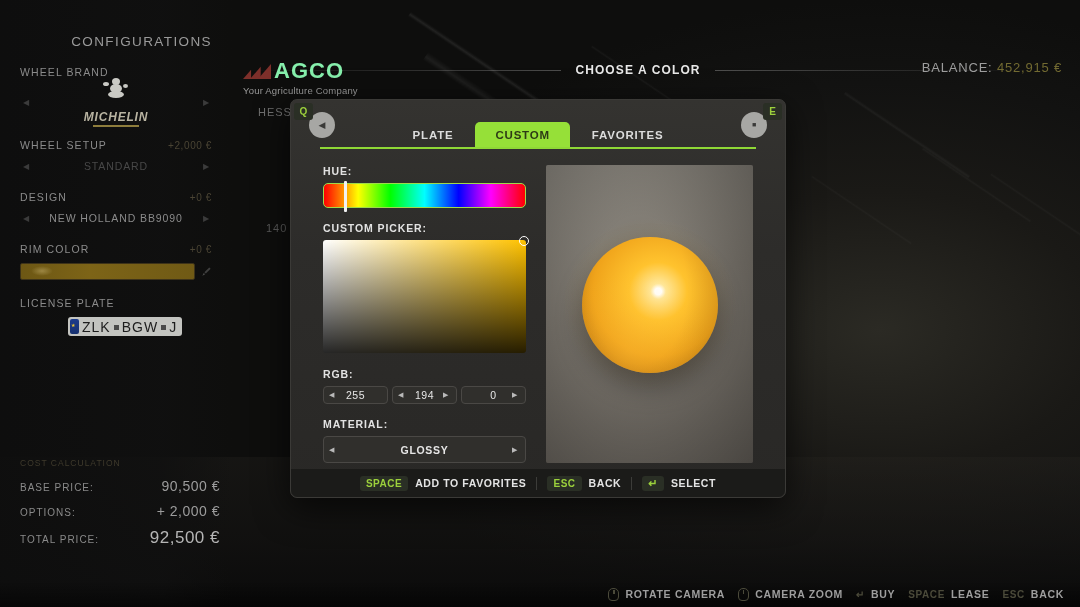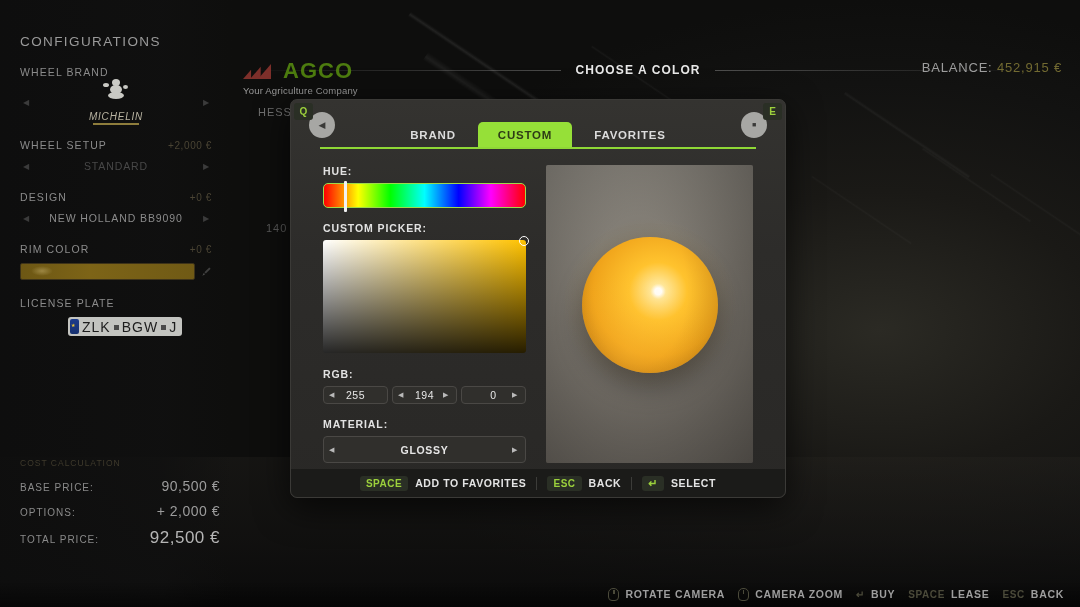--- a/index.html
+++ b/index.html
@@ -43,34 +43,34 @@
     background:radial-gradient(circle at 50% 50%, #b19a2d 0 30%, #8d7a22 31% 43%, #241f12 44% 100%); filter:brightness(.62); }
   .mwheel::after { content:""; position:absolute; left:50%; top:50%; width:8px; height:8px; margin:-4px 0 0 -4px; border-radius:50%; background:#15130c; }
   .mmast { position:absolute; left:118px; top:10px; width:12px; height:128px; background:linear-gradient(180deg,#3a2f22,#241c14); filter:brightness(.8); }
   .mglow { position:absolute; left:80px; top:160px; width:150px; height:42px; border-radius:50%;
     background:radial-gradient(ellipse, rgba(140,190,205,.22), rgba(140,190,205,0) 70%); filter:blur(5px); }
 
   
   #sidebar { position:absolute; left:0; top:0; width:232px; height:100%;
     background:linear-gradient(90deg, rgba(14,14,14,.92) 0%, rgba(16,16,16,.82) 70%, rgba(18,18,18,0) 100%);
     padding:34px 20px 0 20px; }
-  .sb-title { font-size:13.5px; letter-spacing:1.4px; color:#9a9a9a; font-weight:400; }
+  .sb-title { font-size:13.5px; letter-spacing:1.4px; color:#9a9a9a; font-weight:400;text-align:right; }
   .sb-group { margin-top:17px; }
   .sb-row { display:flex; justify-content:space-between; align-items:baseline; }
   .sb-label { font-size:10.5px; letter-spacing:1.1px; color:#8b8b8b; }
   .sb-price { font-size:10px; letter-spacing:.6px; color:#4a4434;margin-left:37px; }
   .sb-value-row { display:flex; align-items:center; justify-content:space-between; margin-top:7px; height:16px; }
   .sb-arrow { font-size:8px; color:#3b3b3b; width:12px; text-align:center; flex:0 0 12px; }
   .sb-value { flex:1; text-align:center; font-size:10.5px; letter-spacing:.9px; color:#8b8b8b; }
   .sb-value.dim { color:#484848; }
   .sb-logo-wrap { display:flex; align-items:center; justify-content:space-between; margin-top:4px; height:40px; }
   .michelin { flex:1; display:flex; flex-direction:column; align-items:center; }
   .mich-man { width:26px; height:24px; position:relative; }
   .mich-man div { position:absolute; background:#c9c9c4; border-radius:50%; }
-  .mich-txt { font-size:10px; font-weight:normal; font-style:italic; letter-spacing:.8px; color:#b9b4a2; margin-top:8px; }
+  .mich-txt { font-size:12px; font-weight:bold; font-style:italic; letter-spacing:.8px; color:#b9b4a2; margin-top:8px; }
   .mich-bar { width:46px; height:2px; background:#8e7d3c; margin-top:1px; }
   .swatch-row { display:flex; align-items:center; gap:6px; margin-top:8px; }
   .swatch { flex:1; height:17px; border-radius:2px; border:1px solid #3e3319;
     background:linear-gradient(90deg,#6d5714 0%, #7d6417 40%, #705a15 100%); position:relative; overflow:hidden; }
   .swatch::before { content:""; position:absolute; left:10px; top:2px; width:22px; height:10px; border-radius:50%;
     background:radial-gradient(ellipse, rgba(255,235,170,.30), rgba(255,235,170,0) 70%); }
   .swatch-ic { width:11px; height:11px; opacity:.45; }
   .plate { margin-top:8px; display:inline-flex; align-items:center; background:#c3c4c0; border-radius:3px;
     padding:1px 5px 1px 2px; height:19px; margin-left:48px; }
   .plate-eu { width:9px; height:15px; background:linear-gradient(180deg,#1c3c8c,#16306f); border-radius:2px; position:relative; }
@@ -87,21 +87,21 @@
 
   
   #agco { position:absolute; left:243px; top:58px; width:128px; }
   .agco-main { display:flex; align-items:center; }
   .agco-tri { width:26px; height:16px; position:relative; }
   .agco-tri i { position:absolute; bottom:0; width:0; height:0; border-style:solid;
     border-width:0 0 15px 13px; border-color:transparent transparent #7d2f2a transparent; }
   .agco-tri i:nth-child(1){ left:0; transform:scale(.62); transform-origin:bottom left;}
   .agco-tri i:nth-child(2){ left:7px; transform:scale(.82); transform-origin:bottom left;}
   .agco-tri i:nth-child(3){ left:15px; }
-  .agco-word { font-size:22px; font-weight:bold; letter-spacing:1px; color:#4d7c0f; margin-left:14px; }
+  .agco-word { font-size:22px; font-weight:bold; letter-spacing:1px; color:#86efac; margin-left:5px; }
   .agco-sub { font-size:9.5px; color:#9a9a9a; letter-spacing:.2px; margin-top:1px; }
 
   #title-bar { position:absolute; left:243px; top:63px; width:790px; display:flex; align-items:center; gap:14px; }
   .title-line { flex:1; height:1px; background:linear-gradient(90deg, rgba(255,255,255,0), rgba(255,255,255,.26)); }
   .title-line.r { background:linear-gradient(90deg, rgba(255,255,255,.26), rgba(255,255,255,0)); }
   #title-text { font-size:12px; font-weight:bold; letter-spacing:1.1px; color:#e8e8e8; white-space:nowrap; }
 
   #balance { position:absolute; right:18px; top:60px; font-size:13px; letter-spacing:.8px; color:#9d9d9d; }
   #balance b { color:#726a31; font-weight:400; }
 
@@ -311,21 +311,21 @@
 
   <div id="tabs">
     <span class="key-badge q">Q</span>
     <span class="key-badge e">E</span>
 
     <span class="nav-circle">
       <span>◀</span>
     </span>
 
     <div id="tablist">
-      <span class="tab">BRAND</span>
+      <span class="tab">PLATE</span>
       <span class="tab active">CUSTOM</span>
       <span class="tab">FAVORITES</span>
     </div>
 
     <span class="nav-circle">
       <span style="font-size:7px">■</span>
     </span>
     <span id="tab-underline"></span>
   </div>
 

